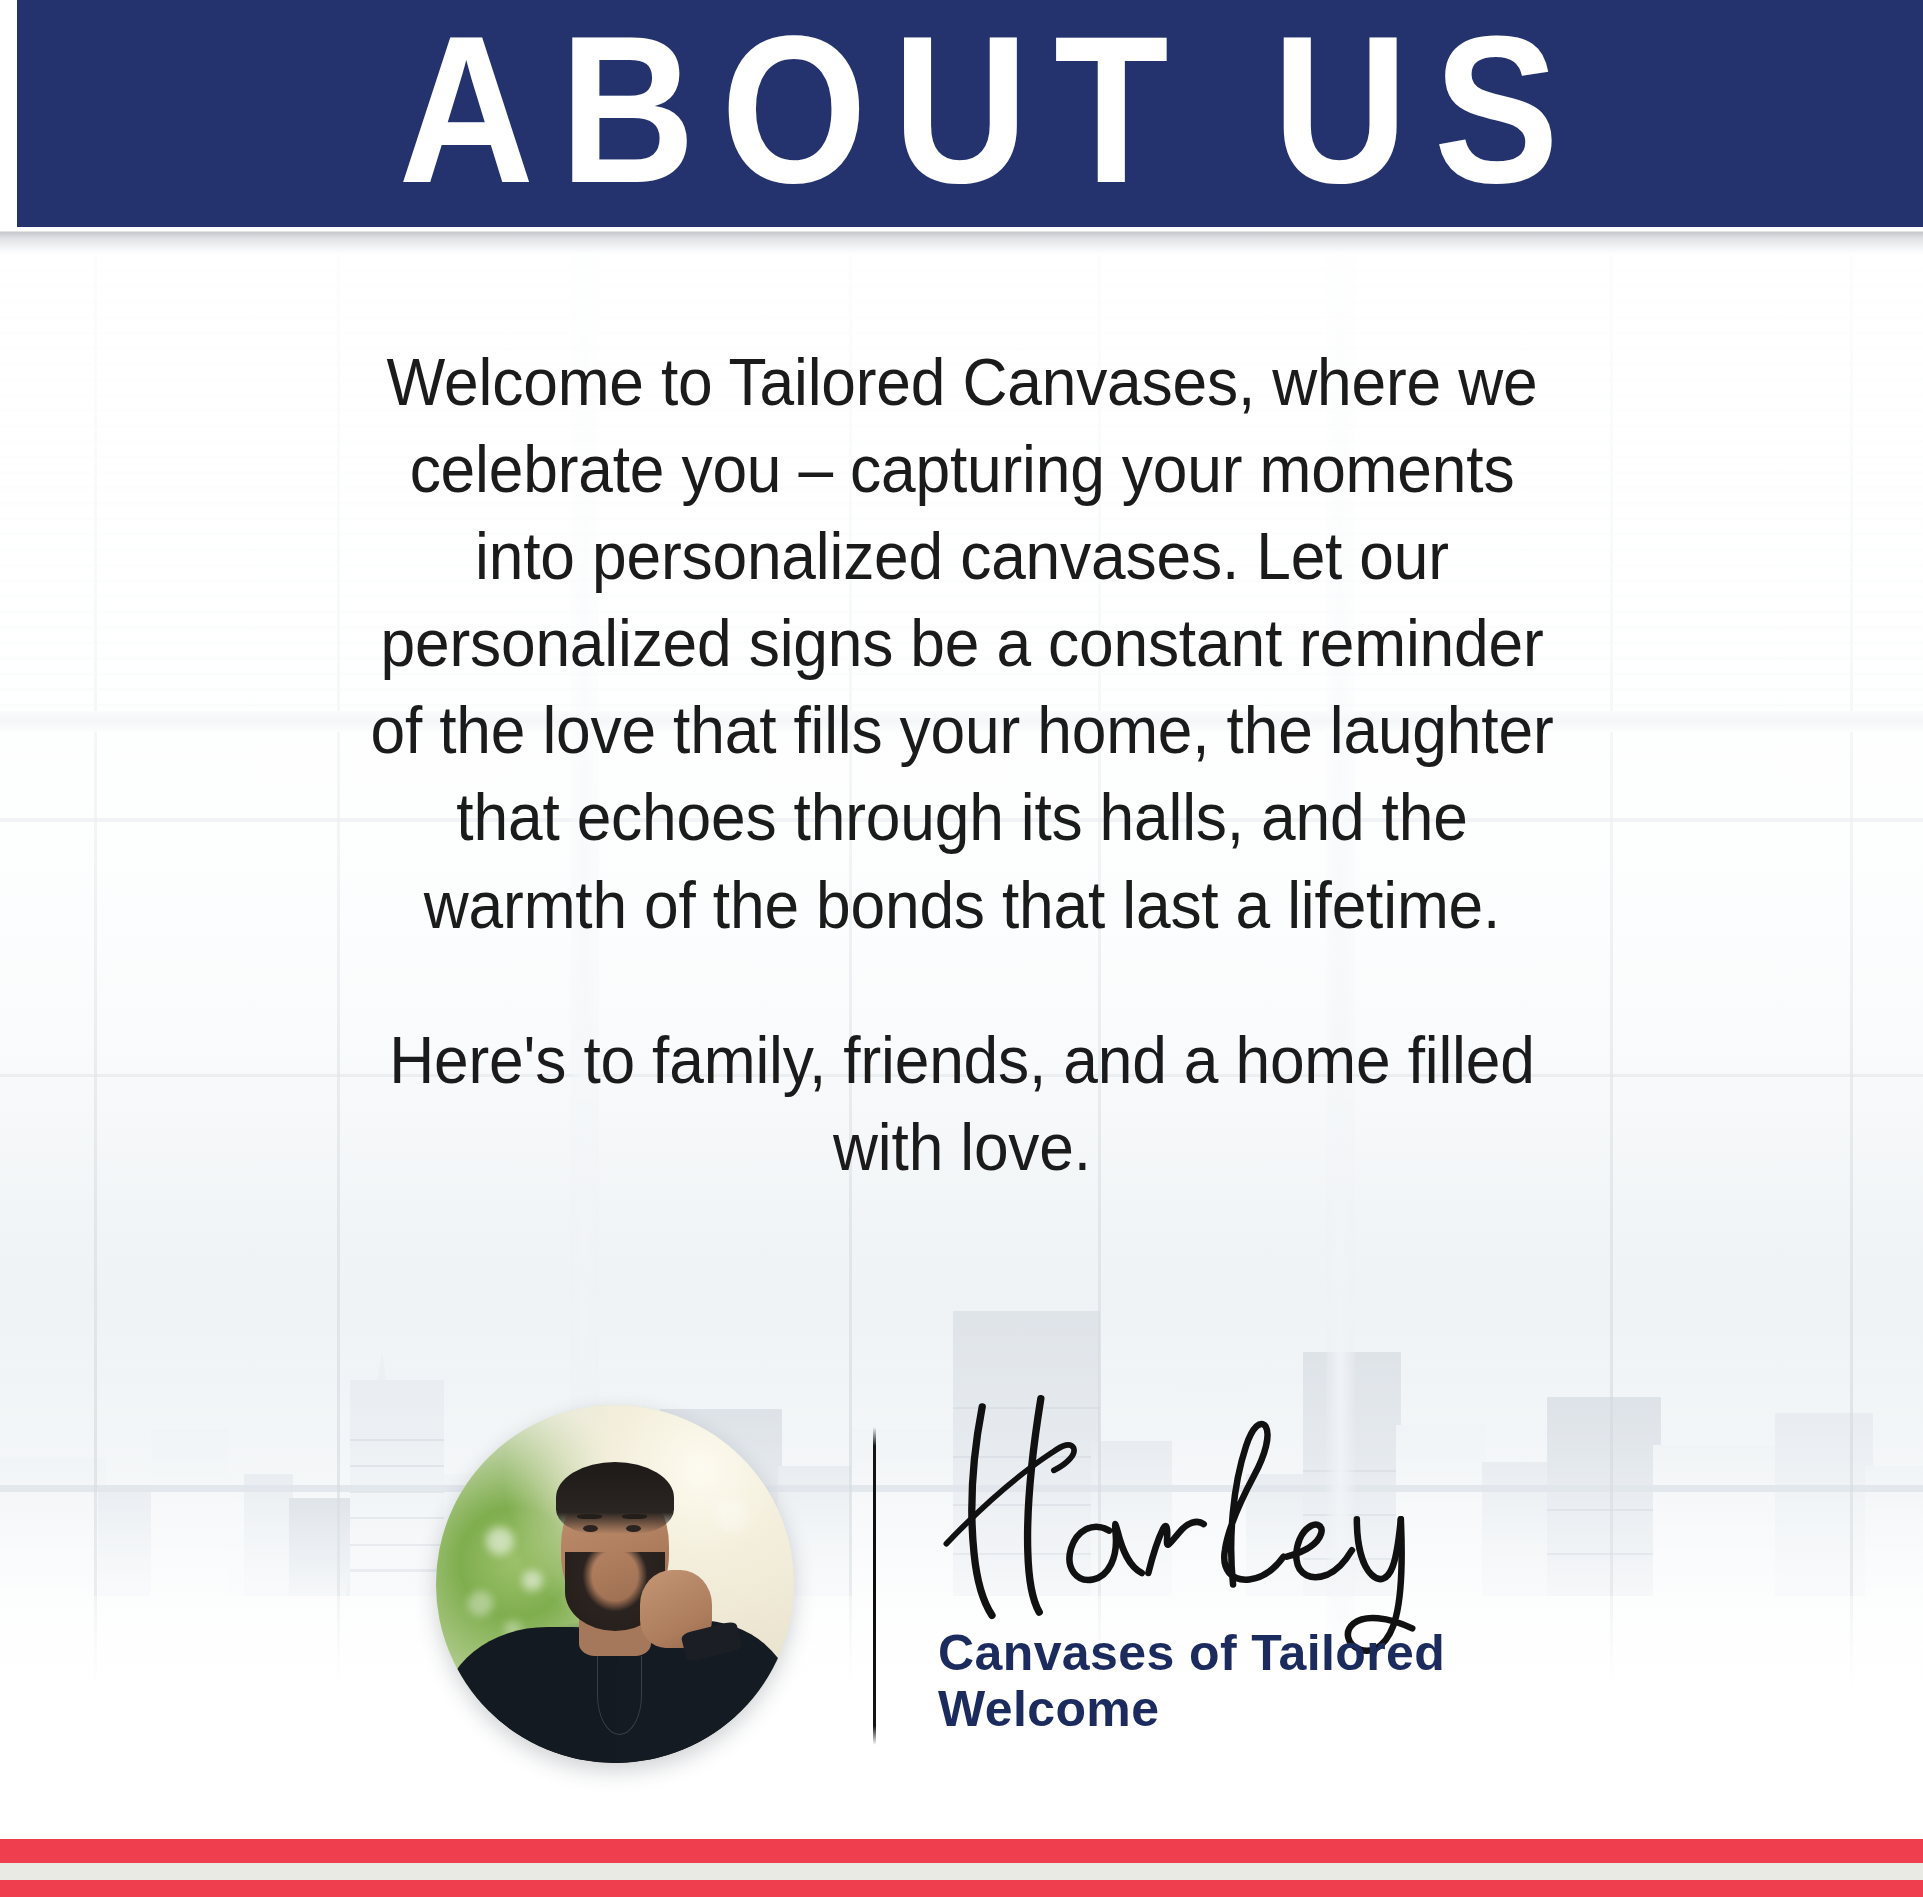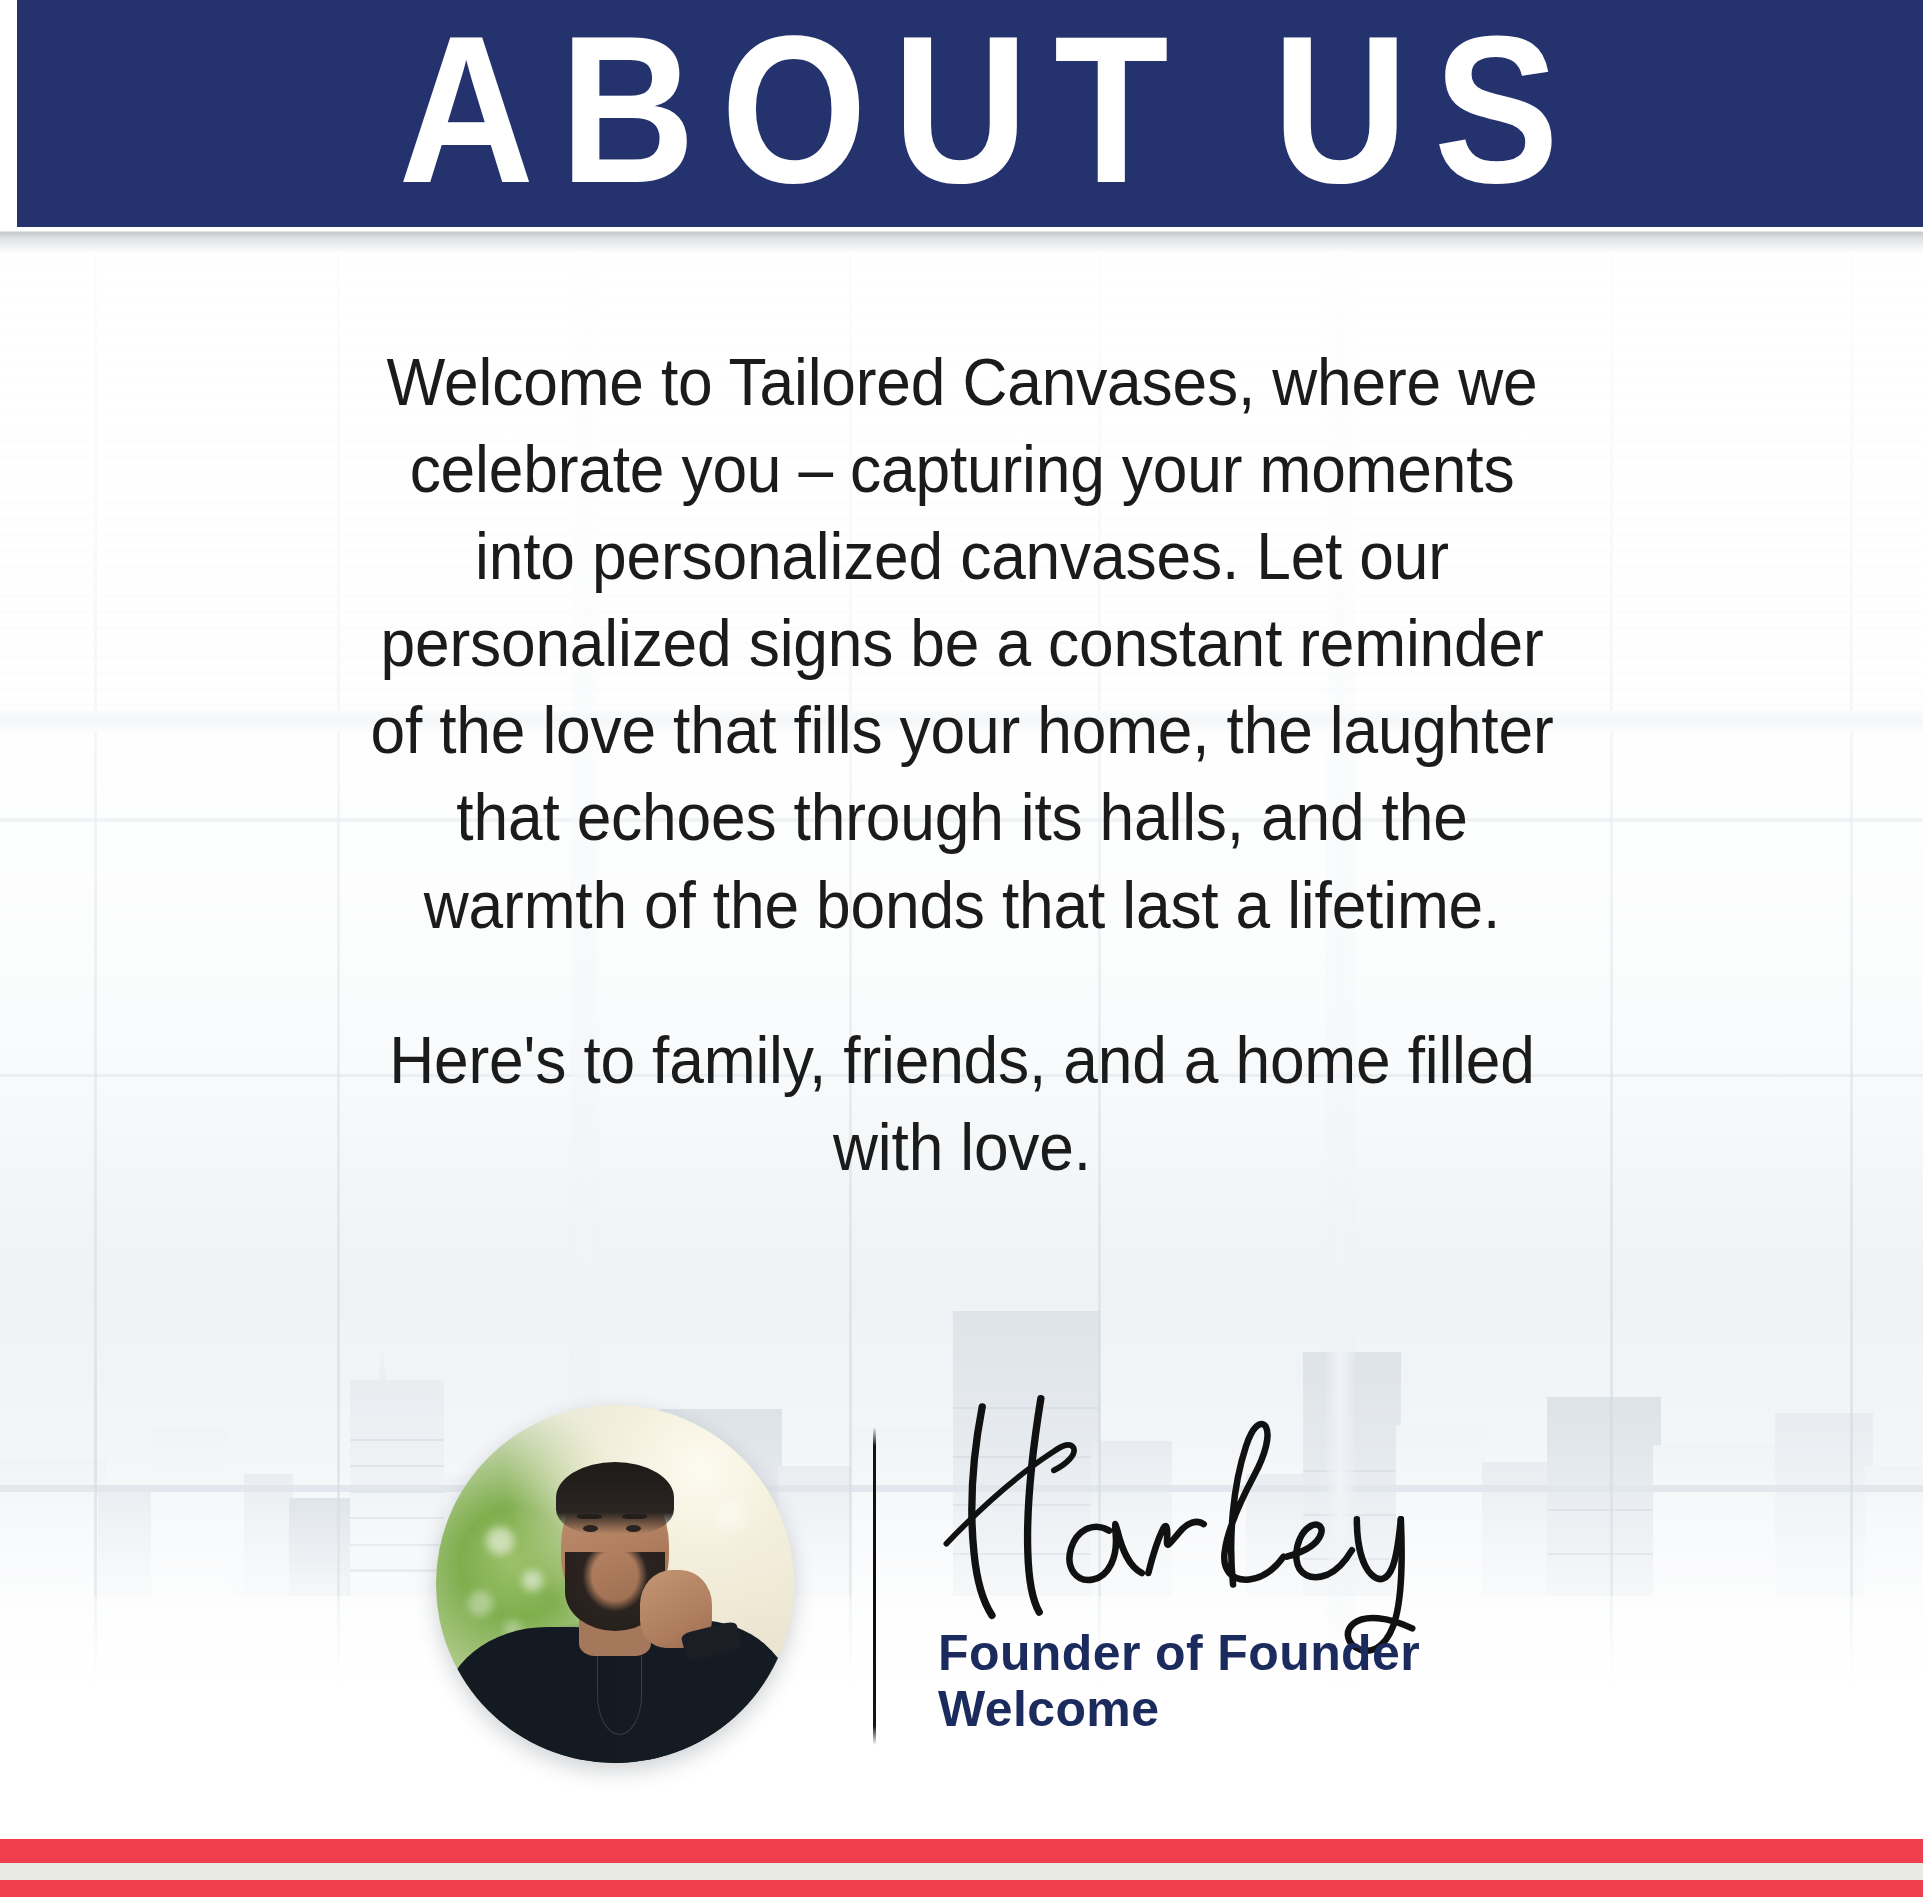--- a/index.html
+++ b/index.html
@@ -352,21 +352,21 @@
                C 534 228, 544 214, 550 204" stroke-width="8"></path>
 
       <path d="M556 166 C 556 196, 562 222, 574 234 C 584 244, 594 240, 600 224
                C 606 208, 608 186, 610 166" stroke-width="8"></path>
       <path d="M610 166 C 612 210, 612 254, 604 286 C 596 318, 578 332, 560 326
                C 544 320, 540 304, 552 294 C 566 283, 594 286, 624 300" stroke-width="8"></path>
     </svg>
   </div>
 
   <div class="founder-line">
-    <div>Founder of Founder</div>
+    <div>Canvases of Tailored</div>
     <div>Welcome</div>
   </div>
 
   <div class="bar bar-1"></div>
   <div class="bar-gap"></div>
   <div class="bar bar-2"></div>
 
 </div>
 
 

